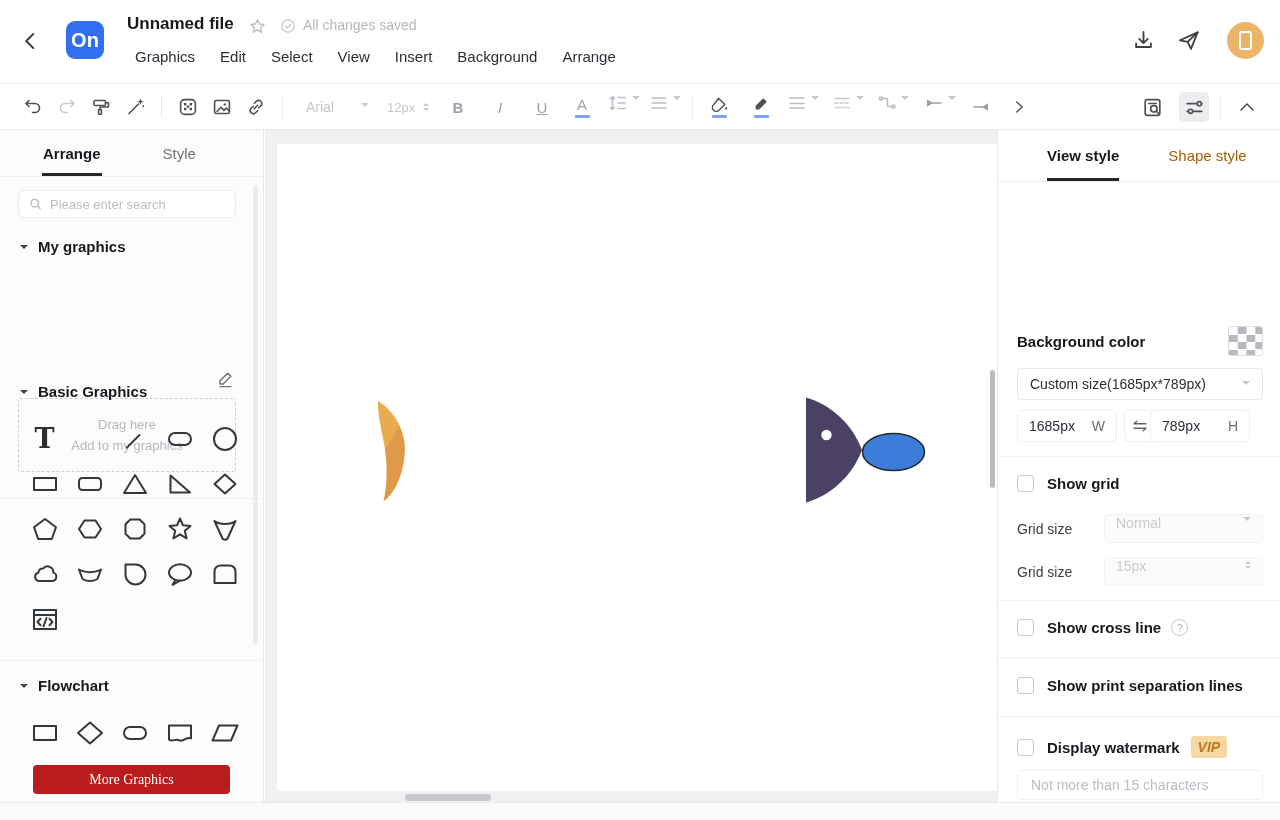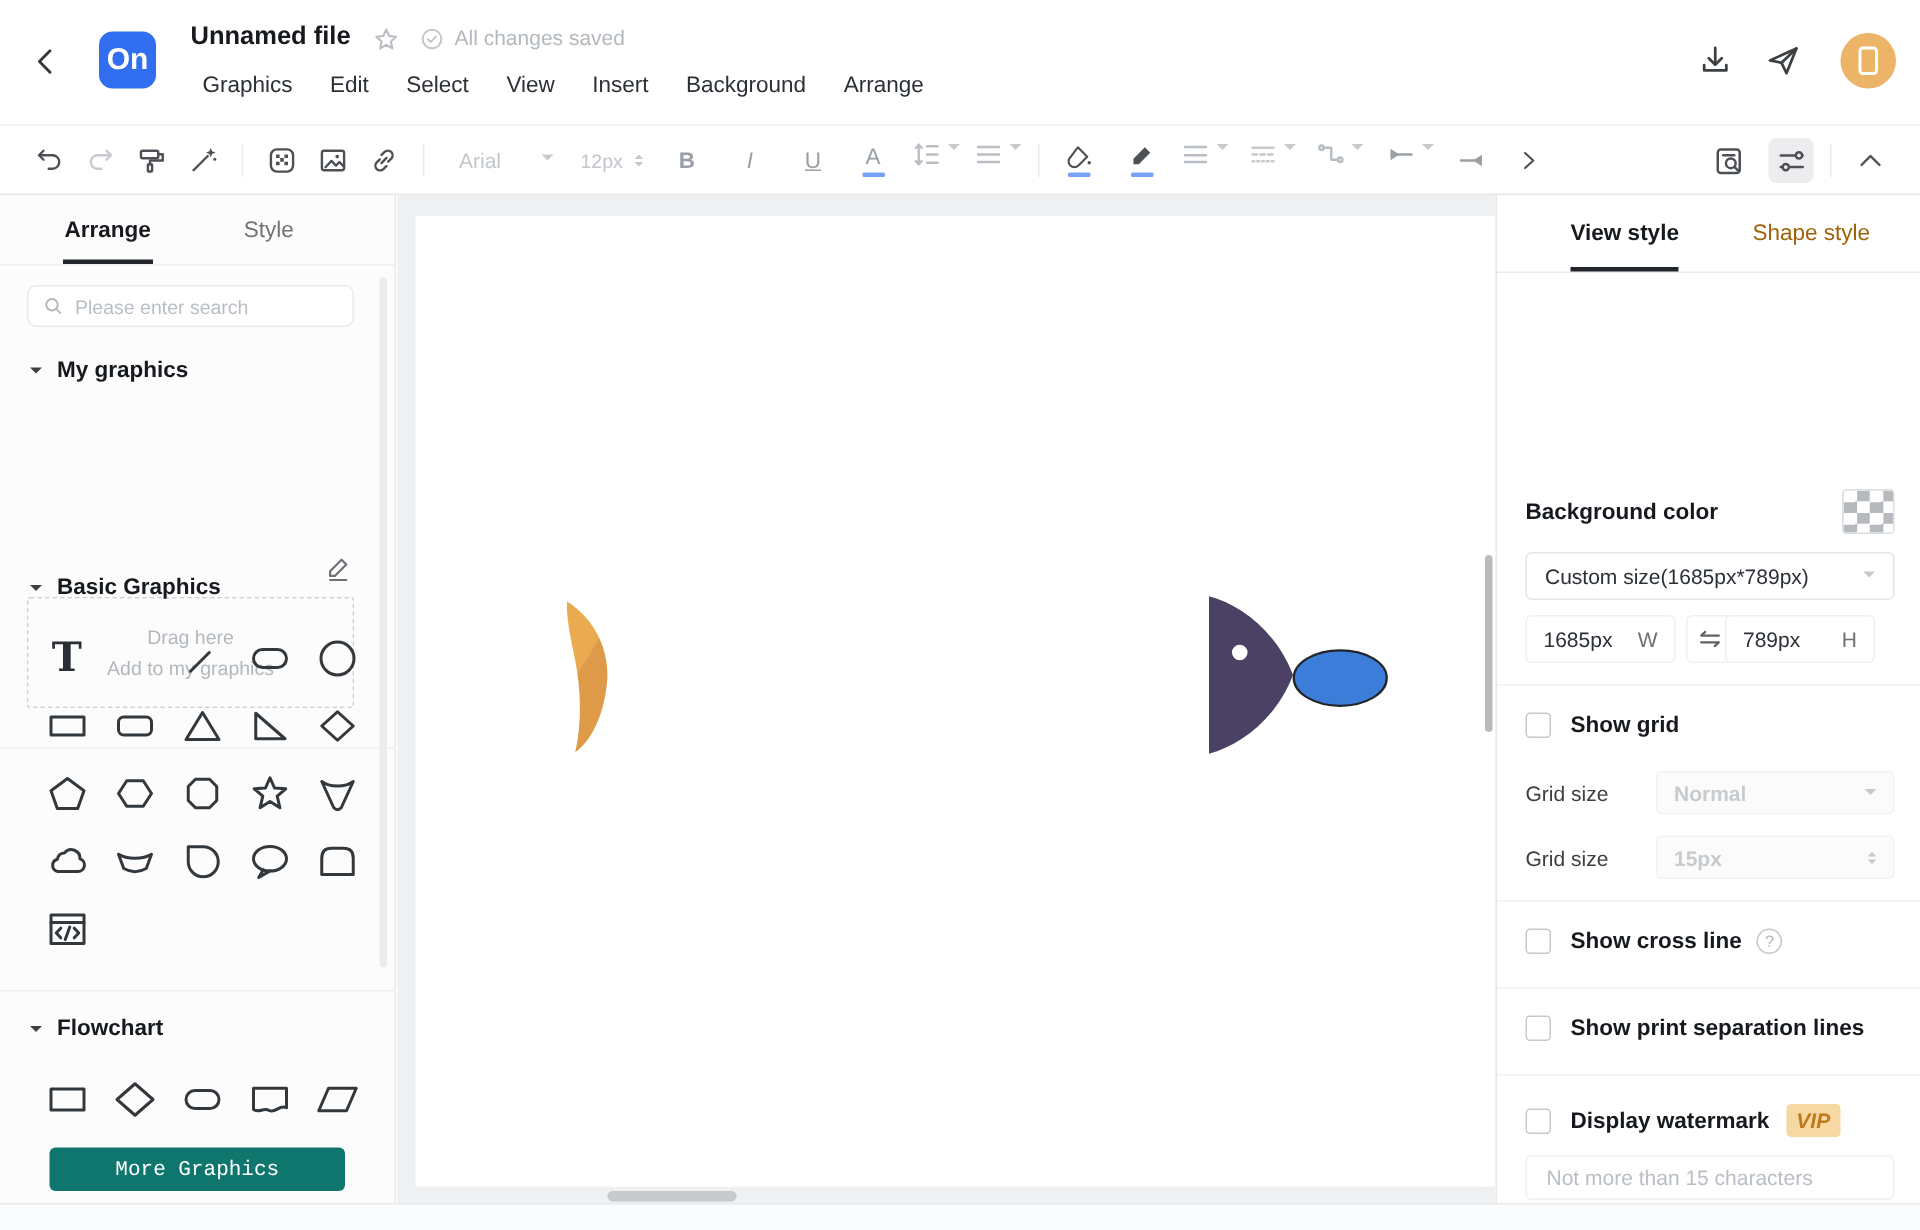--- a/index.html
+++ b/index.html
@@ -63,22 +63,22 @@
   #edit-gfx { position:absolute; left:216px; top:240px; color:#6b7075; cursor:pointer; }
   #dragbox { position:absolute; left:18px; top:268px; width:218px; height:74px; border:1px dashed #ccd0d4; border-radius:2px;
     display:flex; flex-direction:column; align-items:center; justify-content:center; color:#b3b8bd; font-size:13px; line-height:21px; }
   .ldiv { position:absolute; left:0; width:264px; height:1px; background:#eef0f2; }
   .shapegrid { position:absolute; left:22px; display:grid; grid-template-columns:repeat(5,45px); grid-auto-rows:45px; }
   .shapecell { display:flex; align-items:center; justify-content:center; color:#33383d; cursor:pointer; }
   .shapecell svg path, .shapecell svg rect, .shapecell svg circle, .shapecell svg ellipse, .shapecell svg line
     { fill:none; stroke:#33383d; stroke-width:2; stroke-linejoin:round; stroke-linecap:round; }
   .shapecell .nofill { stroke:none !important; }
   .tee { font-family:"DejaVu Serif", serif; font-weight:bold; font-size:27px; color:#2b2f33; line-height:1; }
-  #more-btn { position:absolute; left:33px; top:635px; width:197px; height:29px; background:#0f766e; color:#fff; border:none;
-    border-radius:4px; font-size:14px; font-family:Liberation Mono, monospace; cursor:pointer; }
+  #more-btn { position:absolute; left:33px; top:635px; width:197px; height:29px; background:#b91c1c; color:#fff; border:none;
+    border-radius:4px; font-size:14px; font-family:Liberation Serif, serif; cursor:pointer; }
   #lscroll { position:absolute; left:253px; top:55px; width:5px; height:460px; background:#ececee; border-radius:3px; }
 
   
   #canvas-area { position:absolute; left:265px; top:130px; width:732px; height:690px; background:#eff0f2; }
   #page { position:absolute; left:12px; top:14px; width:713px; height:647px; background:#fff; }
   #vtrack { position:absolute; left:723px; top:14px; width:9px; height:647px; background:#fff; }
   #vthumb { position:absolute; left:725px; top:240px; width:5px; height:118px; background:#b9bcbe; border-radius:3px; }
   #hthumb { position:absolute; left:140px; top:664px; width:86px; height:7px; background:#c7c9cc; border-radius:4px; }
 
   
@@ -99,21 +99,21 @@
   .wh input { border:none; outline:none; width:58px; font-size:14px; font-family:inherit; color:#2b2f36; background:transparent; }
   .wh .unit { margin-left:auto; color:#6b7075; }
   #swap-btn { position:absolute; left:126px; top:280px; width:32px; height:32px; background:#fff; border:1px solid #eef0f2;
     border-radius:4px; display:flex; align-items:center; justify-content:center; color:#5f6368; cursor:pointer; }
   .rdiv { position:absolute; left:0; width:283px; height:1px; background:#f0f1f3; }
   .cbrow { position:absolute; left:19px; display:flex; align-items:center; gap:13px; }
   .cb { width:17px; height:17px; border:1.5px solid #c6c9cd; border-radius:3px; background:#fff; flex:none; cursor:pointer; }
   .dimrow { position:absolute; left:19px; width:246px; display:flex; align-items:center; }
   .dimrow .lbl { font-size:14px; color:#3c4043; width:87px; }
   .dimfield { flex:1; height:29px; background:#fbfbfc; border:1px solid #f1f2f4; border-radius:4px; display:flex;
-    align-items:center; padding:0 11px; font-size:14px; color:#c8cbce;font-weight:bold; }
+    padding:0 11px; font-size:14px; color:#c8cbce; }
   .dimfield .sp { flex:1; }
   #qmark { width:17px; height:17px; border:1.3px solid #c3c7cb; border-radius:50%; color:#b3b8bd; font-size:11px;
     display:flex; align-items:center; justify-content:center; margin-left:-3px; }
   #vip { background:#f6d8a2; color:#c07a1d; font-size:14px; font-weight:bold; font-style:italic; border-radius:3px;
     padding:3px 7px; margin-left:-2px; }
   #wm-input { position:absolute; left:19px; top:640px; width:246px; height:30px; background:#fff; border:1px solid #eef0f2;
     border-radius:4px; padding:0 13px; font-size:14px; font-family:inherit; color:#3c4043; outline:none; }
   #wm-input::placeholder { color:#b9bec4; }
 
   

